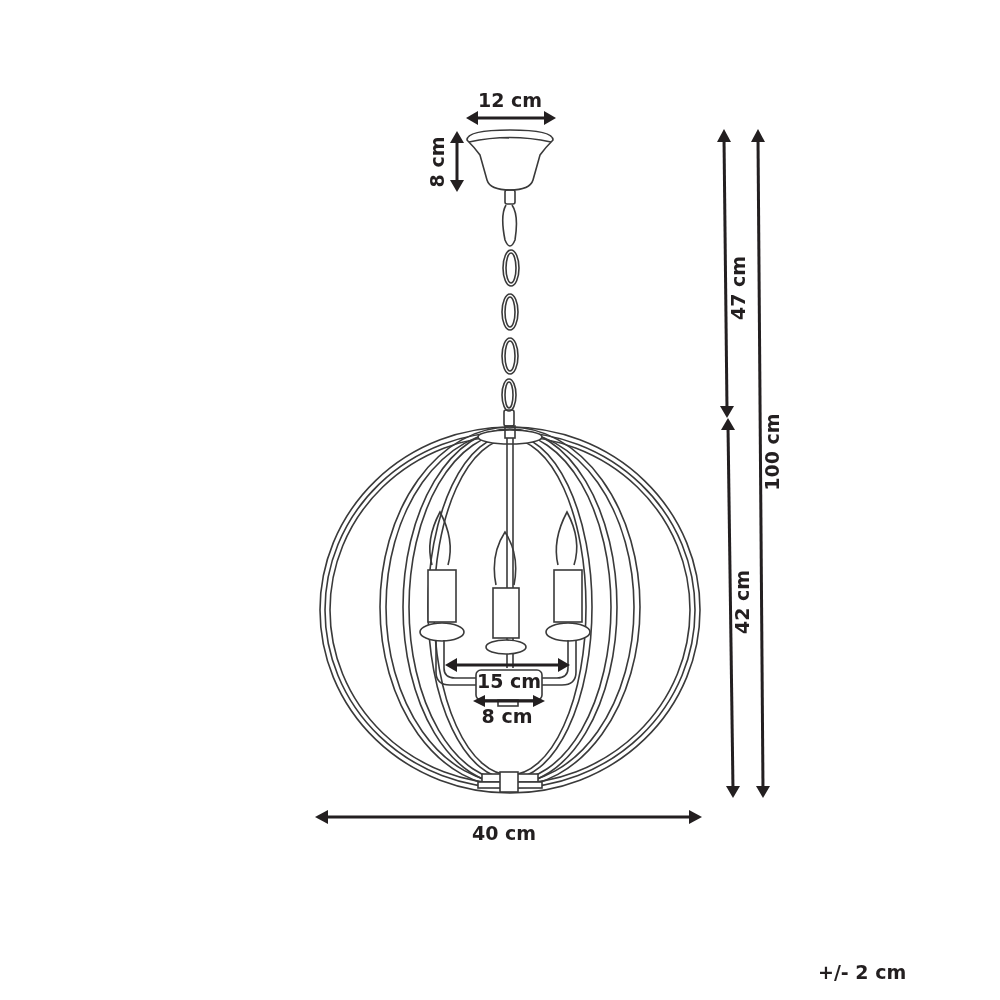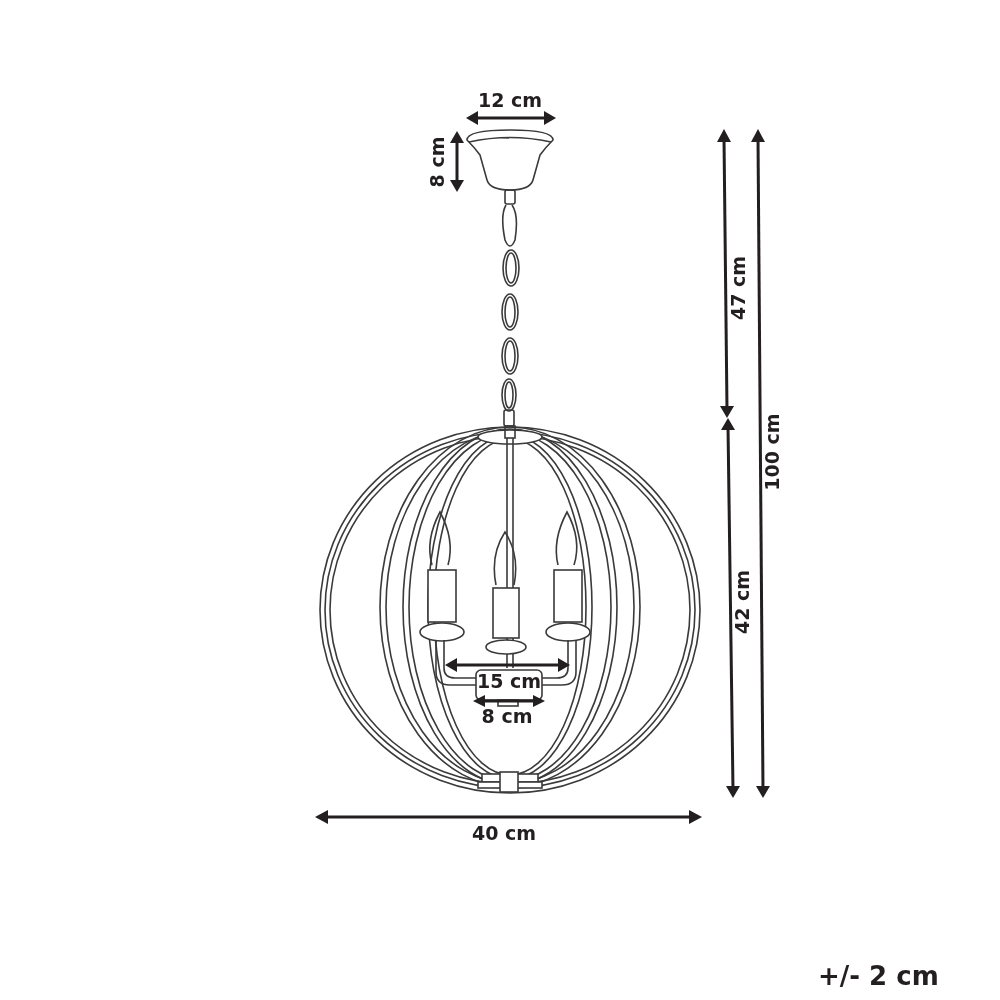--- a/index.html
+++ b/index.html
@@ -3,21 +3,21 @@
   <meta charset="utf-8">
   <style>
     html, body { margin: 0; padding: 0; background: #ffffff; }
     body { width: 1000px; height: 1000px; position: relative; overflow: hidden;
            font-family: "DejaVu Sans", sans-serif; }
     #canvas { position: absolute; left: 0; top: 0; width: 1000px; height: 1000px; }
     .lbl { font-family: "DejaVu Sans", sans-serif; font-weight: bold; fill: #231f20; }
     .line { stroke: #3a3a3a; fill: none; stroke-width: 1.6; }
     .dim { stroke: #231f20; stroke-width: 3; fill: none; }
     .arrow { fill: #231f20; }
-    .tol { position: absolute; left: 818px; top: 961px; font-size: 26px; font-weight: bold;
+    .tol { position: absolute; left: 818px; top: 961px; font-size: 19px; font-weight: bold;
            color: #231f20; font-family: "DejaVu Sans", sans-serif; }
   </style>
 </head>
 <body>
 
 <svg id="canvas" viewBox="0 0 1000 1000" xmlns="http://www.w3.org/2000/svg">
 
   <g>
     <path class="line" d="M467 140 Q467 130 510 130 Q553 130 553 140 Q545 148 540 155 L533 180 Q530 190 510 190 Q490 190 487 180 L480 155 Q475 148 467 140 Z"></path>
     <path class="line" d="M469 142 Q510 133 551 142"></path>

